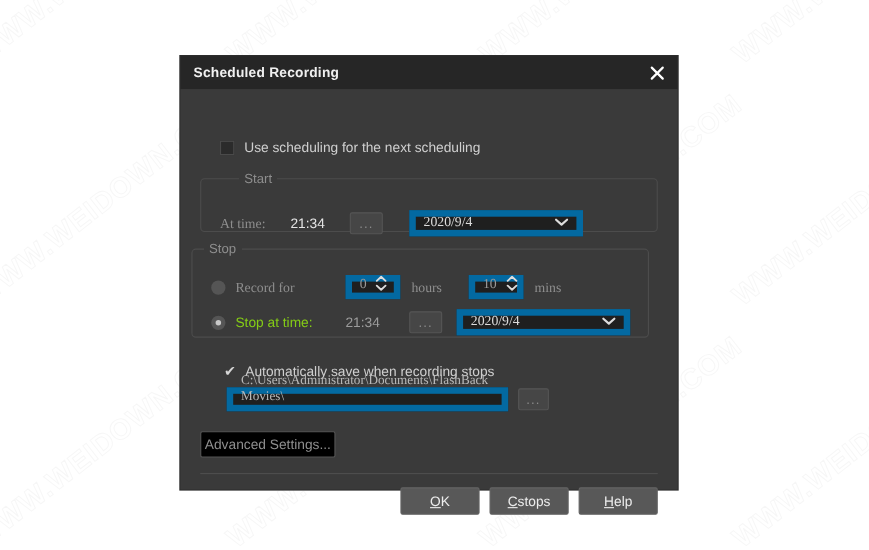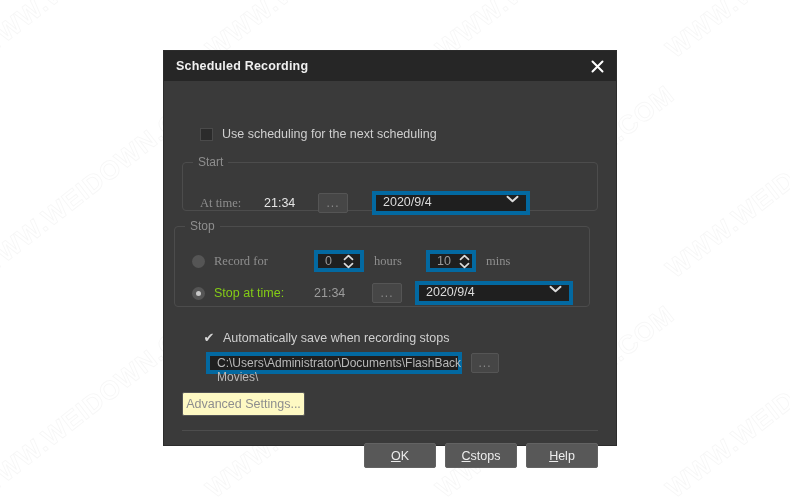--- a/index.html
+++ b/index.html
@@ -126,27 +126,28 @@
     margin-left: 10px;
     padding: 0 5px;
     color: #8e8e8e;
     font-size: 12px;
   }
 
   .row { display: flex; align-items: center; }
 
   .field-dark {
     background: #1f1f1f;
-    border: 4px solid #0369a1;
+    border: 6px solid #0369a1;
     box-sizing: border-box;
     color: #dcdcdc;
     font-size: 12.5px;
     display: flex;
-    align-items: flex-start;
+    align-items: flex-end;
     padding: 0 7px;
+    font-family: Liberation Serif, serif;
   }
   .combo {
     justify-content: space-between;
     height: 24px;
   }
   .combo .caret {
     color: #d8d8d8;
     font-size: 10px;
     line-height: 1;
     margin-left: 6px;
@@ -161,21 +162,21 @@
     display: flex;
     flex-direction: column;
     line-height: 7px;
     font-size: 9px;
     color: #d8d8d8;
     margin-left: 8px;
     margin-right: 4px;
   }
 
   .btn {
-    background: #fef9c3;
+    background: #000000;
     border: 1px solid #555;
     box-sizing: border-box;
     color: #d8d8d8;
     font-size: 12.5px;
     display: flex;
     align-items: center;
     justify-content: center;
     cursor: pointer;
     border-radius: 2px;
   }
@@ -265,21 +266,21 @@
     </span>
   </div>
 
   <div id="dialog-body">
 
     <div class="chk-row" style="position:absolute; left:36px; top:46px;">
       <span class="checkbox-box"></span>
       <span class="lbl">Use scheduling for the next scheduling</span>
     </div>
 
-    <fieldset class="group" style="position:absolute; left:18px; top:74px; width:416px; height:56px;">
+    <fieldset class="group" style="position:absolute; left:18px; top:74px; width:416px; height:56px;padding-left:24px;">
       <legend>Start</legend>
 
       <div class="row" style="position:absolute; left:17px; top:22px; align-items:center;">
         <span class="lbl dim" style="width:58px;">At time:</span>
         <span class="lbl" style="color:#e4e4e4; margin-left:6px; width:46px;">21:34</span>
         <span class="btn dots" style="width:30px; height:20px; margin-left:8px;">...</span>
         <span class="field-dark combo" style="width:158px; margin-left:24px;">
           <span>2020/9/4</span>
           <span class="caret">
             <svg width="13" height="8" viewBox="0 0 13 8">

